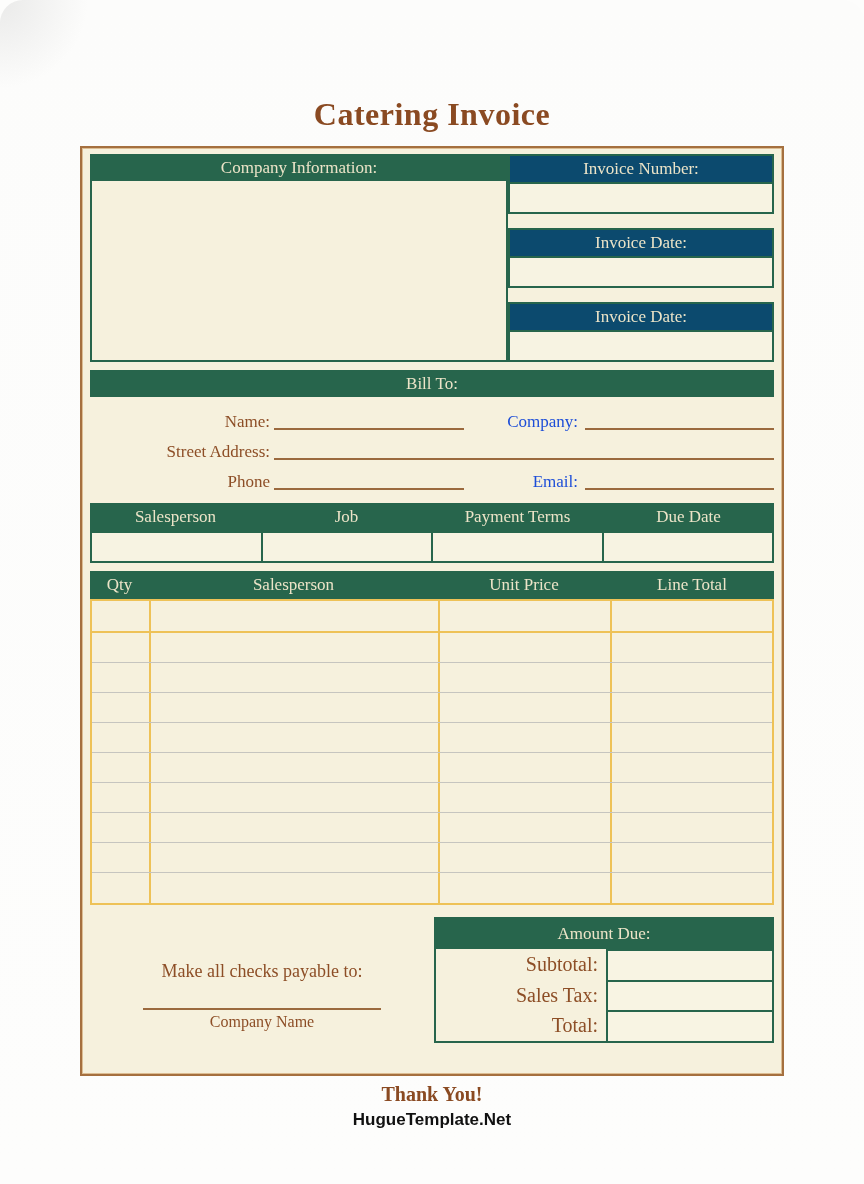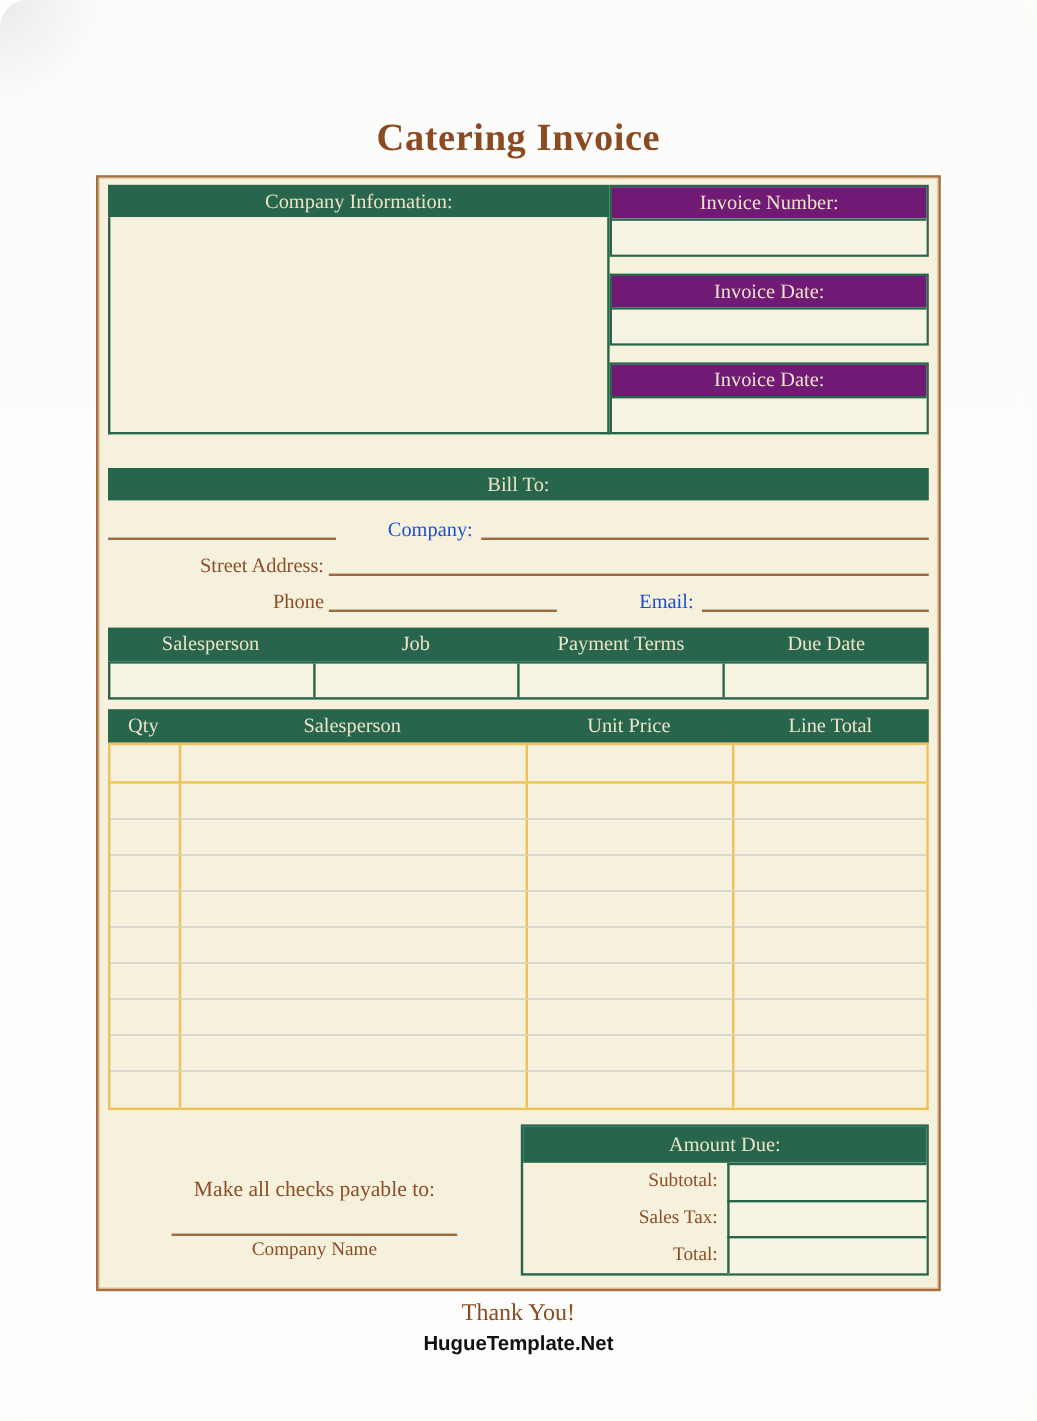--- a/index.html
+++ b/index.html
@@ -26,26 +26,26 @@
     background:#f6f1dd;
     border:2px solid #a5703f;
     box-shadow: inset 0 0 0 1px #dcbd93;
     padding:6px 8px 8px 8px;
   }
   .green-bar {
     background:#27654c; color:#ece4c8; font-size:17px;
     text-align:center; line-height:27px; height:27px;
   }
   
-  .top-section { display:flex; gap:0; height:208px; margin-bottom:28px; }
+  .top-section { display:flex; gap:0; height:208px; margin-bottom:8px; }
   .company-block { width:418px; display:flex; flex-direction:column; }
   .company-box { flex:1; background:#f6f1dd; border:2px solid #27654c; border-top:none; }
   .meta-col { flex:1; display:flex; flex-direction:column; gap:14px; }
   .meta-block { border:2px solid #27654c; }
-  .meta-head { background:#701a75; color:#ece4c8; font-size:17px; text-align:center; line-height:26px; height:26px; }
+  .meta-head { background:#0c4a6e; color:#ece4c8; font-size:17px; text-align:center; line-height:26px; height:26px; }
   .meta-input { height:30px; background:#f7f3e2; border-top:2px solid #27654c; padding:2px 6px; font-size:15px; color:#333; }
   
   .billto-bar { margin-bottom:8px; }
   .billto-fields { margin-bottom:8px; }
   .bt-row { display:flex; align-items:flex-end; height:30px; }
   .bt-label { width:184px; text-align:right; padding-right:4px; color:#8d4e26; font-size:17px; padding-bottom:3px; white-space:nowrap; }
   .bt-label2 { width:121px; text-align:right; padding-right:7px; color:#1d4ed8; font-size:17px; padding-bottom:3px; white-space:nowrap; }
   .bt-line { border-bottom:2px solid #9b6a3e; height:20px; margin-bottom:5px; font-size:15px; color:#333; }
   .w190 { width:190px; } .grow { flex:1; }
   
@@ -69,25 +69,25 @@
   .icell.col-price { width:172px; } .icell.col-total { flex:1; border-right:none; }
   
   .bottom-section { display:flex; height:126px; }
   .payable { flex:1; text-align:center; padding-top:44px; }
   .payable-label { color:#8d4e26; font-size:18px; }
   .sig-line { width:238px; margin:16px auto 3px auto; border-bottom:2px solid #9b6a3e; height:12px; font-size:15px; color:#333; }
   .sig-caption { color:#8d4e26; font-size:16px; }
   .amount-due { width:340px; border:2px solid #27654c; background:#f6f1dd; display:flex; flex-direction:column; }
   .ad-header { background:#27654c; color:#ece4c8; font-size:17px; text-align:center; line-height:30px; height:30px; }
   .ad-row { display:flex; flex:1; }
-  .ad-label { flex:1; text-align:right; color:#8d4e26; font-size:16px; padding-right:8px; display:flex; align-items:center; justify-content:flex-end; }
+  .ad-label { flex:1; text-align:right; color:#8d4e26; font-size:20px; padding-right:8px; display:flex; align-items:center; justify-content:flex-end; }
   .ad-input { width:166px; border-left:2px solid #27654c; border-top:2px solid #27654c; background:#f8f4e3; padding:2px 6px; font-size:15px; color:#333; }
   
   .thank-you { position:absolute; top:1083px; left:0; width:100%; text-align:center;
-    font-size:20px; font-weight:normal; color:#8a4a22; }
+    font-size:20px; font-weight:bold; color:#8a4a22; }
   .watermark { position:absolute; top:1110px; left:0; width:100%; text-align:center;
     font-family:"Liberation Sans", sans-serif; font-size:17px; font-weight:bold; color:#111; }
 </style>
 </head>
 <body>
 
 <div class="page">
   <div class="title">Catering Invoice</div>
 
   <div class="form">
@@ -109,20 +109,21 @@
         <div class="meta-block">
           <div class="meta-head">Invoice Date:</div>
           <div class="meta-input"></div>
         </div>
       </div>
     </div>
 
     <div class="green-bar billto-bar">Bill To:</div>
     <div class="billto-fields">
       <div class="bt-row">
+        <div class="bt-label">Name:</div>
         <div class="bt-line w190"></div>
         <div class="bt-label2">Company:</div>
         <div class="bt-line grow"></div>
       </div>
       <div class="bt-row">
         <div class="bt-label">Street Address:</div>
         <div class="bt-line grow"></div>
       </div>
       <div class="bt-row">
         <div class="bt-label">Phone</div>

